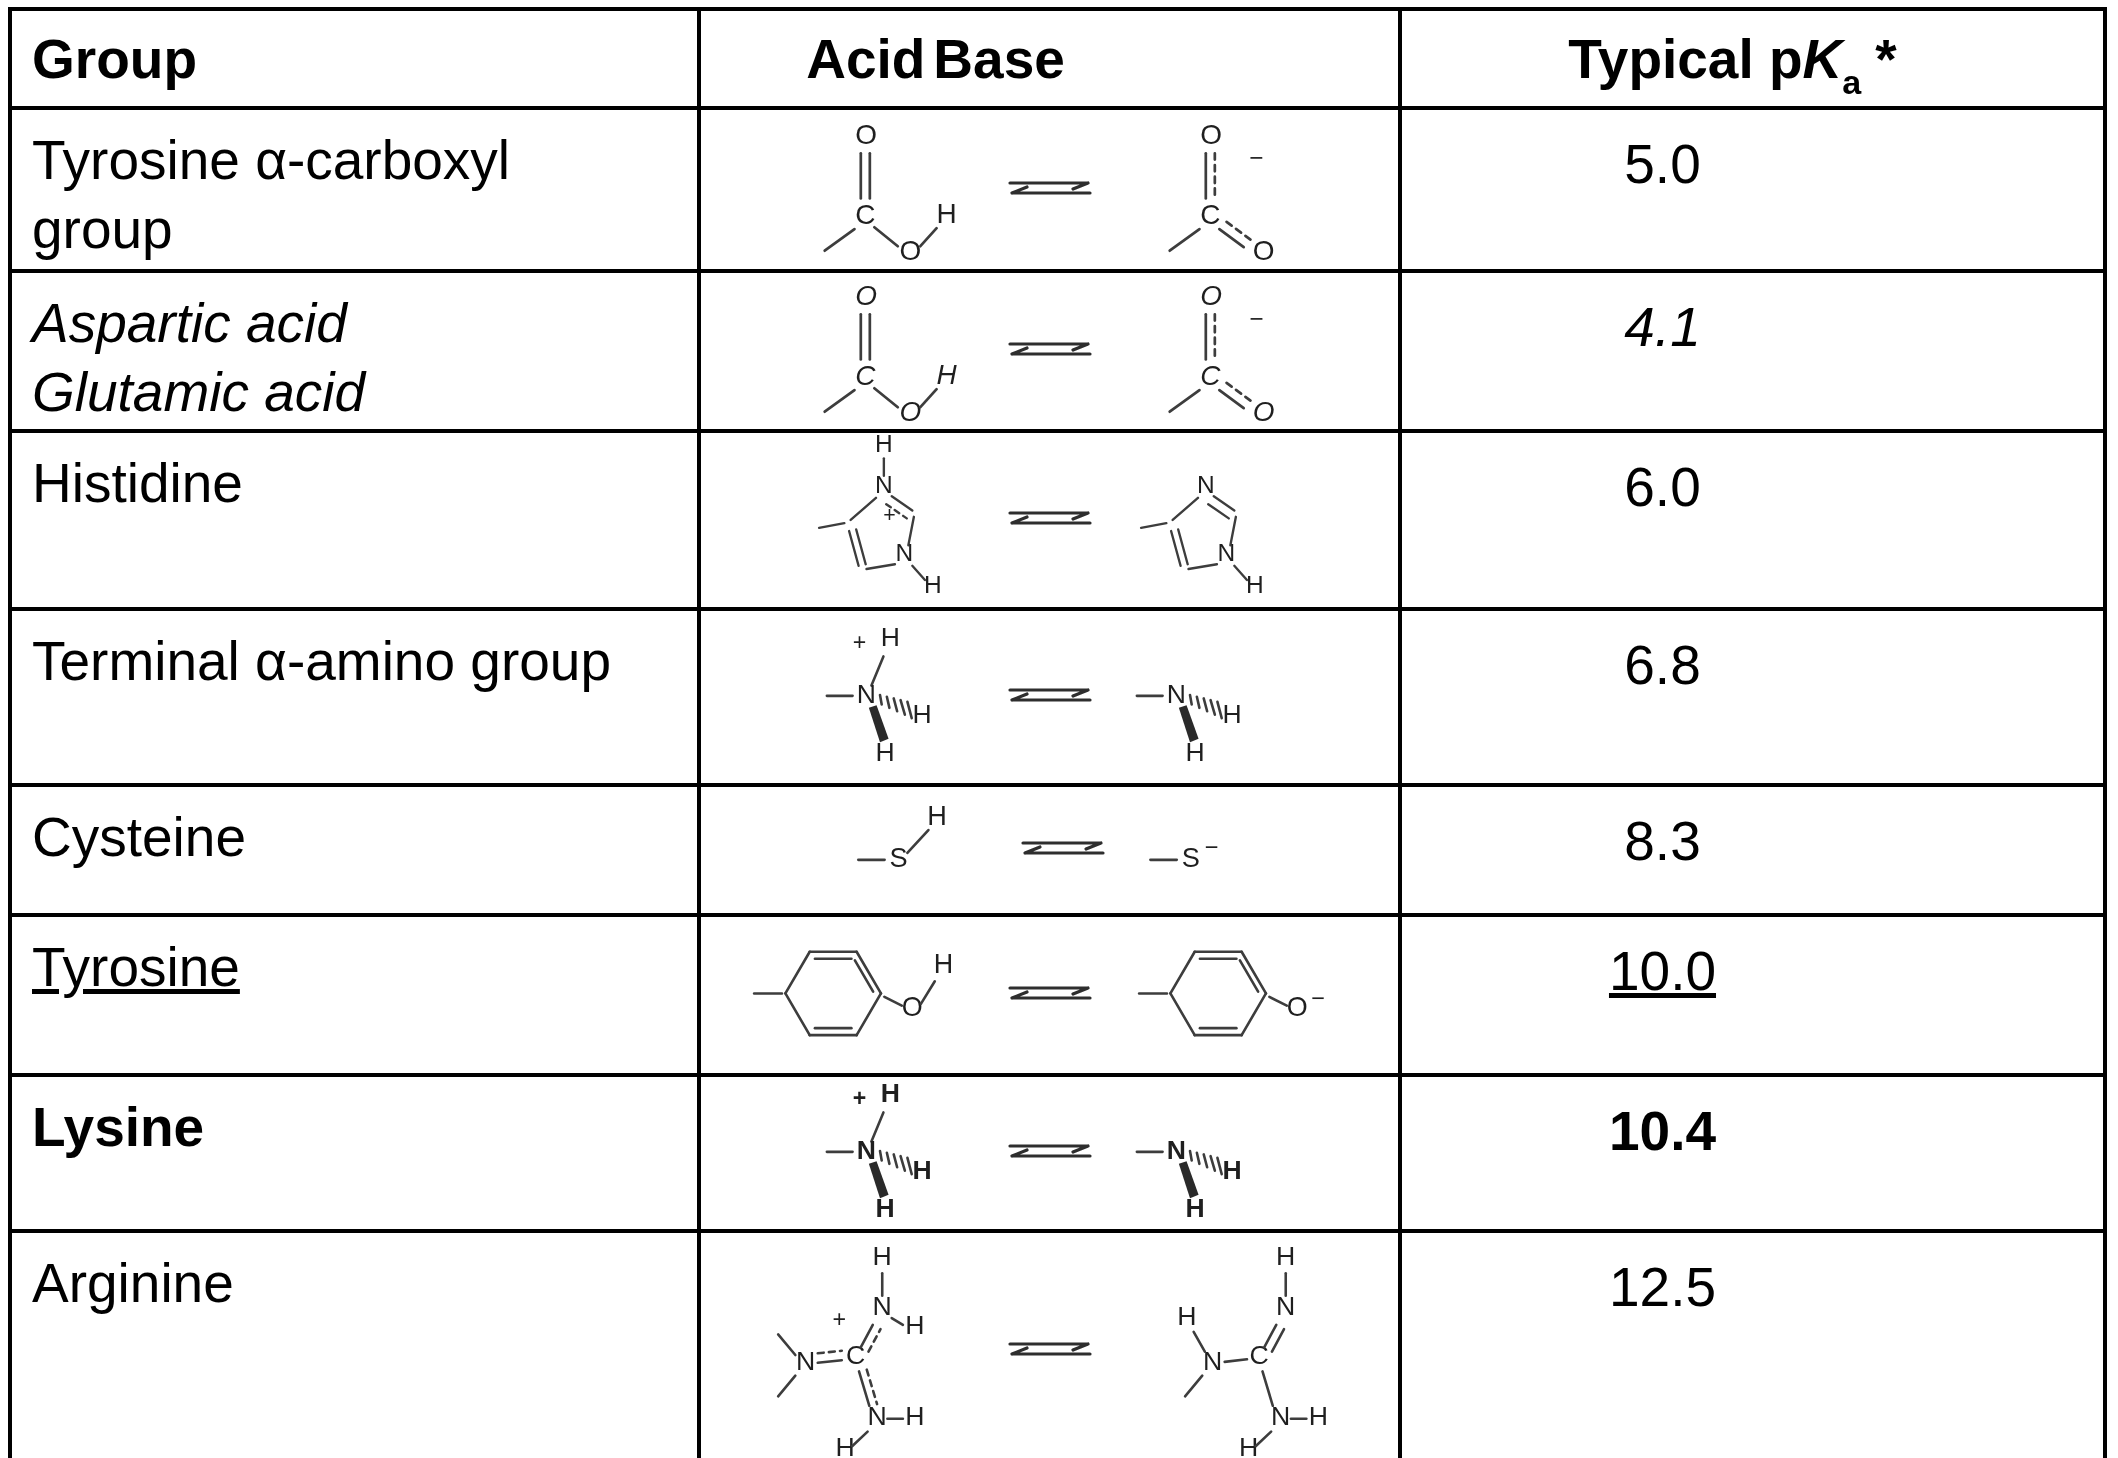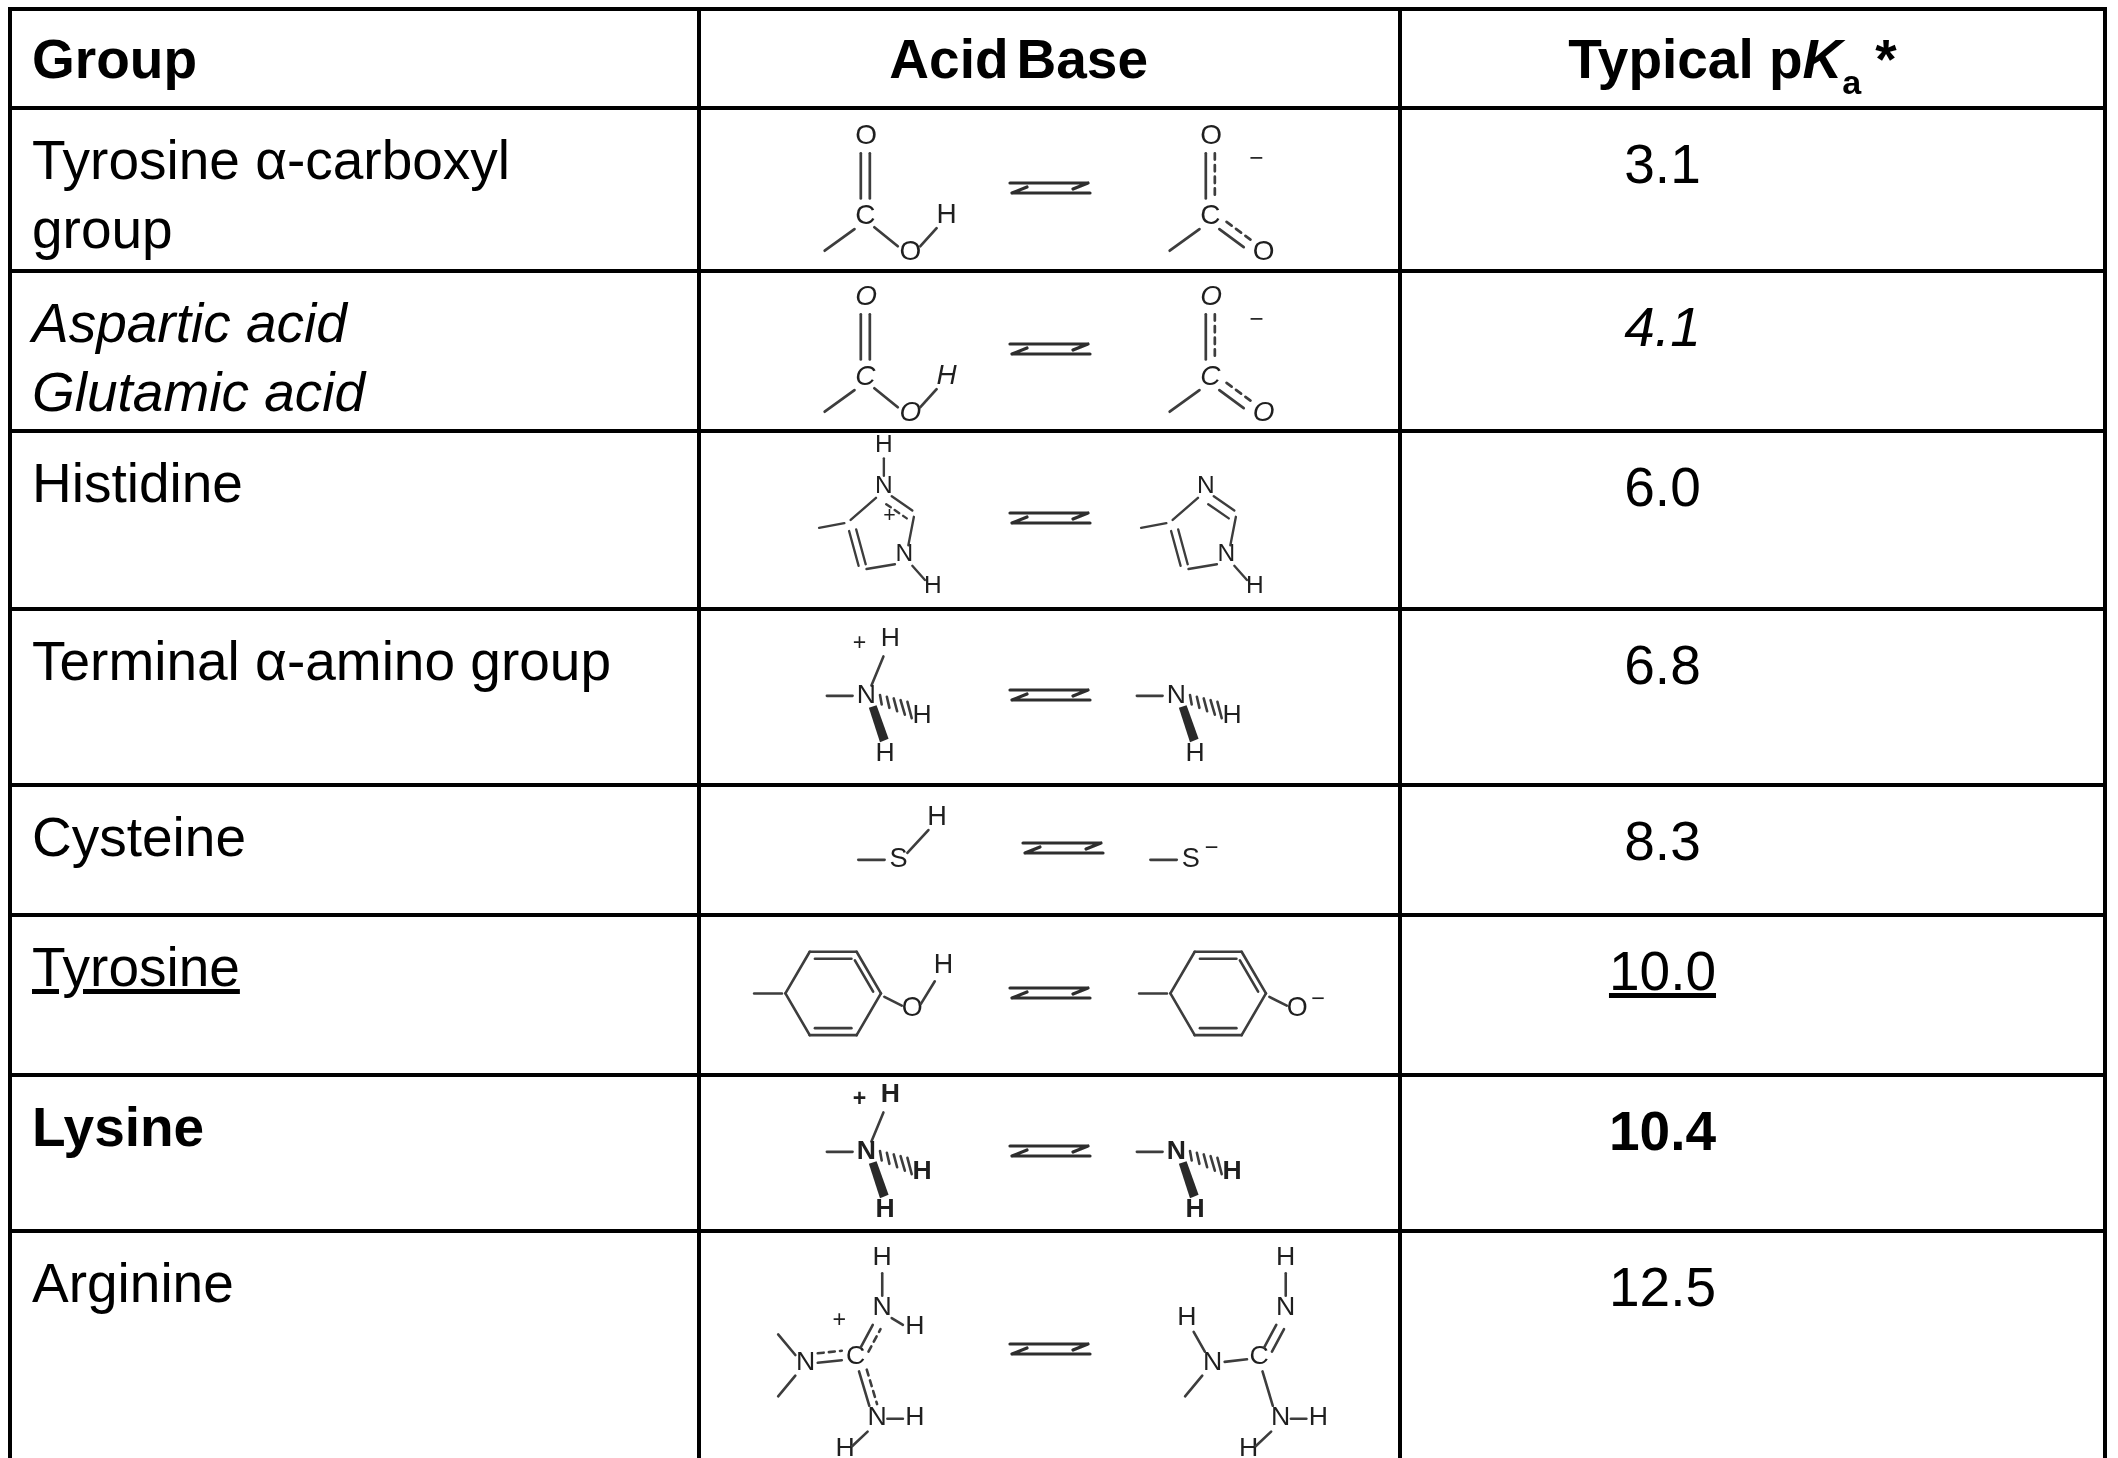--- a/index.html
+++ b/index.html
@@ -22,21 +22,21 @@
   tbody tr:nth-child(2){height:160px;font-style:italic;}
   tbody tr:nth-child(3){height:177px;}
   tbody tr:nth-child(4){height:176px;}
   tbody tr:nth-child(5){height:130px;}
   tbody tr:nth-child(6){height:147px;text-decoration:underline;}
   tbody tr:nth-child(7){height:152px;font-weight:bold;}
   tbody tr:nth-child(8){height:240px;}
 
   th{font-weight:bold;font-size:55px;text-align:left;}
   .group-header{padding:16px 10px 0 20px;}
-  .acid-base-header{display:flex;justify-content:flex-end;
+  .acid-base-header{display:flex;justify-content:center;
     padding:16px 250px 0 22px;gap:8px;}
   .pka-header{text-align:center;padding:16px 40px 0 0;}
   .pka-header i{font-style:italic;}
   .pka-header sub{font-size:0.62em;position:relative;top:0.12em;}
   .pka-star{margin-left:14px;}
 
   .group-cell{
     font-size:55px;line-height:1.26;white-space:pre-line;
     padding:16px 10px 0 20px;
   }
@@ -113,21 +113,21 @@
     <text class="charge" x="140" y="58">−</text>
     <text x="89" y="122">C</text>
     <line x1="77" y1="128" x2="44" y2="152"></line>
     <line x1="99" y1="128" x2="126" y2="148"></line>
     <line class="dash" x1="107" y1="120" x2="134" y2="140"></line>
     <text x="148" y="162">O</text>
   </svg>
 </span>
         </div>
       </td>
-      <td class="pka-cell">3.1</td>
+      <td class="pka-cell">5.0</td>
     </tr>
     <tr>
       <td class="group-cell">Aspartic acid
 Glutamic acid</td>
       <td class="structure-cell">
         <div class="reaction">
           <span class="struct">
   <svg width="185" height="150" viewBox="0 0 205 165">
     <text x="90" y="34">O</text>
     <line x1="84" y1="44" x2="84" y2="94"></line>

